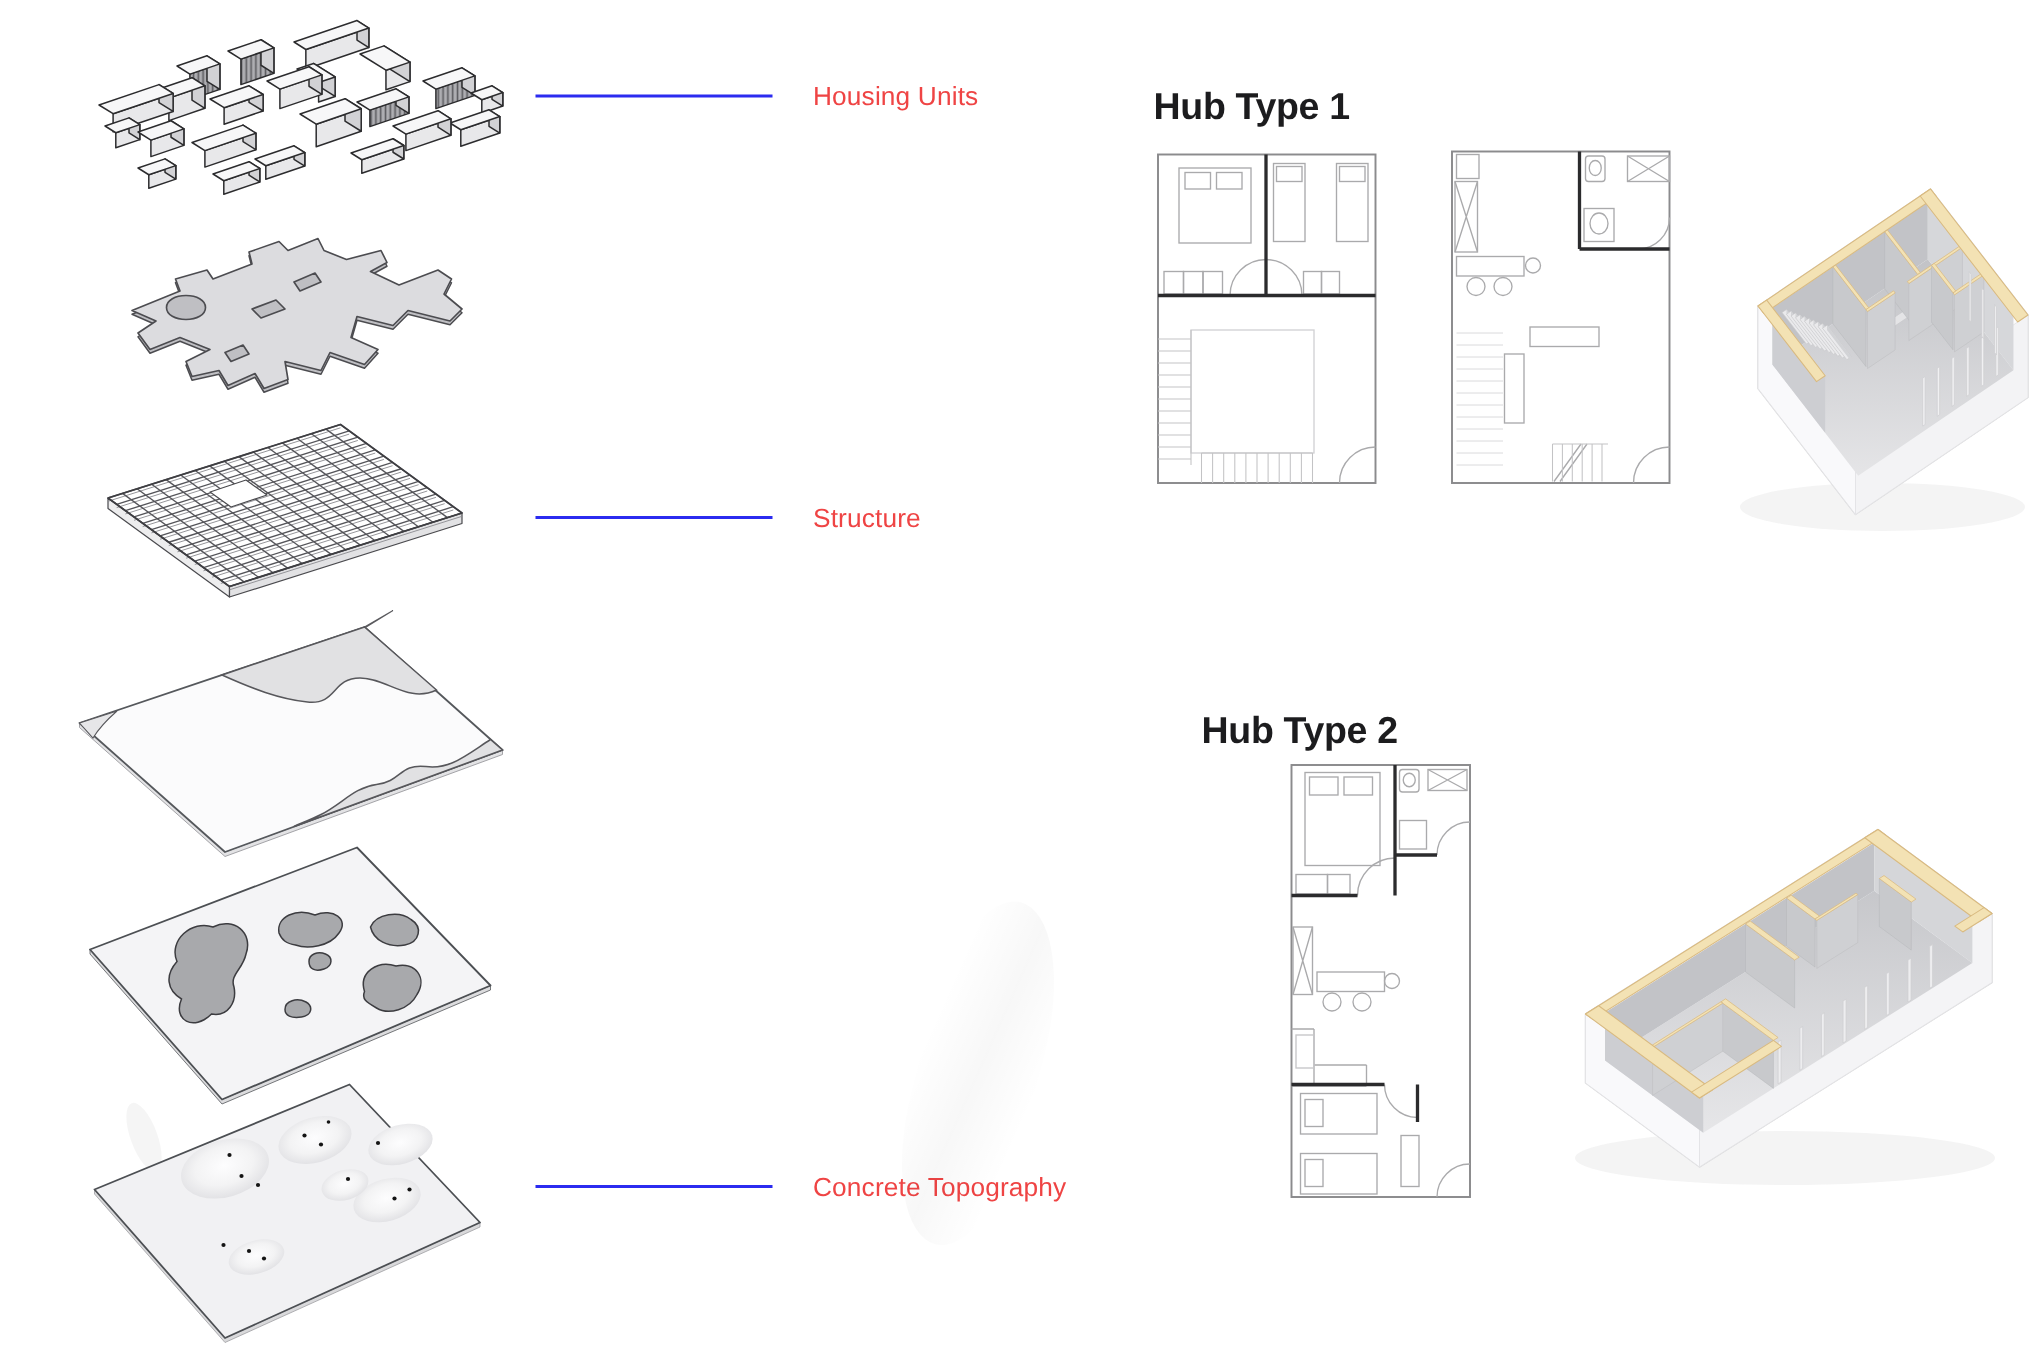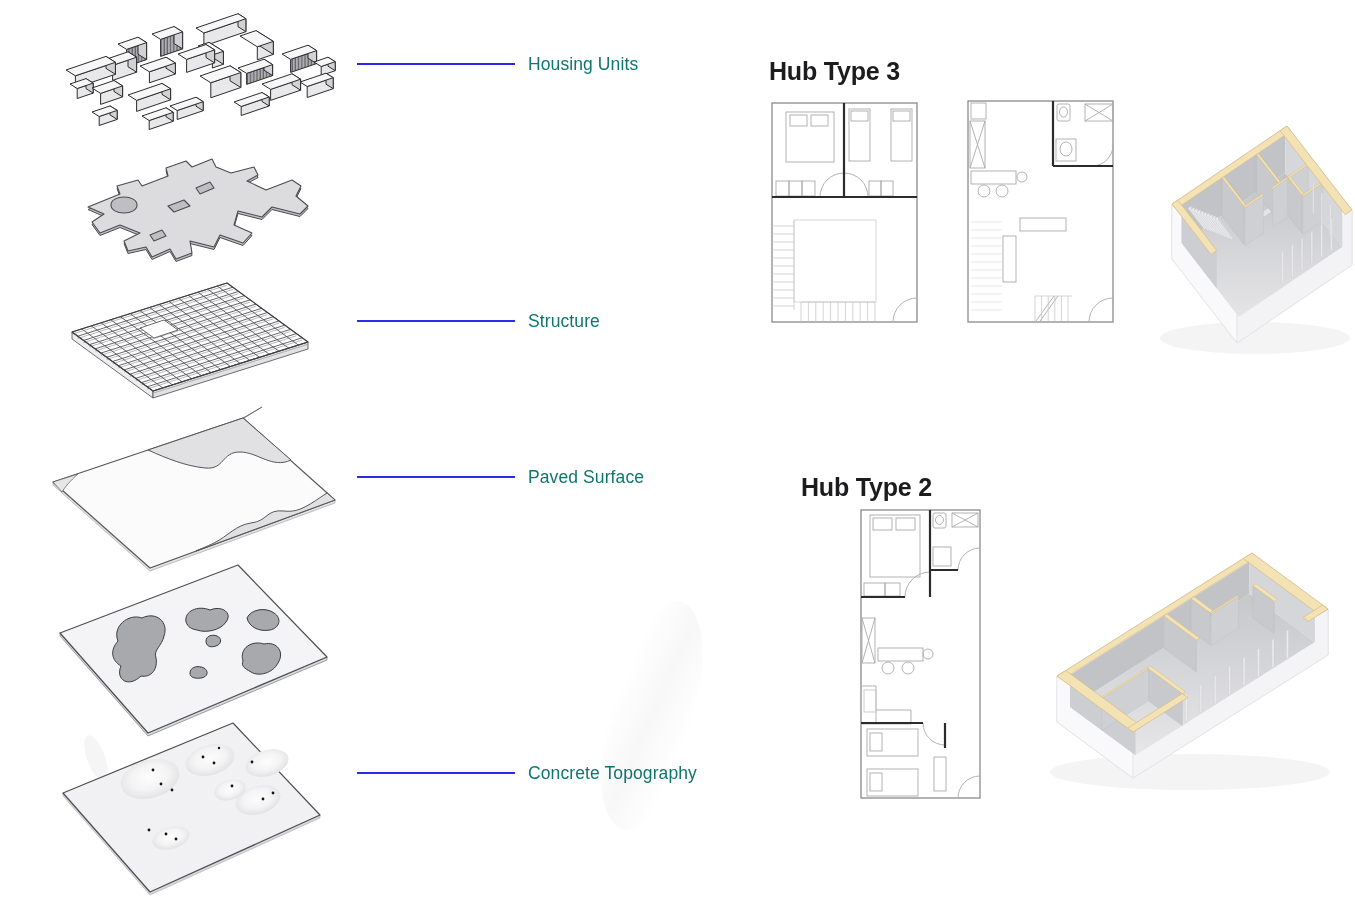--- a/index.html
+++ b/index.html
@@ -1,20 +1,20 @@
 <!DOCTYPE html>
 <html><head>
 <meta charset="utf-8">
 <style>
   html,body{margin:0;padding:0;background:#fff;}
   .canvas{position:relative;width:1355px;height:901px;background:#ffffff;overflow:hidden;
           font-family:"Liberation Sans",sans-serif;}
   .leader-row{position:absolute;left:357px;display:flex;align-items:center;height:24px;}
   .leader-line{width:158px;height:2.5px;background:#2b2bf0;}
-  .leader-label{margin-left:13px;font-size:17.5px;color:#0f766e;white-space:nowrap;letter-spacing:.1px;}
+  .leader-label{margin-left:27px;font-size:17.5px;color:#ef4444;white-space:nowrap;letter-spacing:.1px;}
   .hub-title{position:absolute;font-size:25px;font-weight:600;color:#1c1c1e;letter-spacing:-.2px;}
   #scene{position:absolute;left:0;top:0;}
   .streak{position:absolute;left:612px;top:598px;width:80px;height:235px;opacity:.7;
           background:linear-gradient(100deg,rgba(0,0,0,0) 15%,rgba(0,0,0,0.045) 50%,rgba(0,0,0,0) 85%);
           transform:rotate(14deg);border-radius:50%/40%;}
 </style>
 </head>
 <body>
 
 <div class="canvas">
@@ -404,30 +404,26 @@
         <polygon points="1057.0,676.0 1133.0,732.0 1141.8,726.5 1065.8,670.5" fill="#f3e2b4" stroke="#d9ba80" stroke-width="0.7" stroke-linejoin="round"></polygon>
         <polygon points="1127.7,728.1 1182.3,693.6 1187.6,697.6 1133.0,732.0" fill="#f3e2b4" stroke="#d9ba80" stroke-width="0.7" stroke-linejoin="round"></polygon>
         <polygon points="1303.2,617.4 1322.7,605.1 1328.0,609.0 1308.5,621.3" fill="#f3e2b4" stroke="#d9ba80" stroke-width="0.7" stroke-linejoin="round"></polygon>
       </g>
 </svg>
 
 <div class="leader-row" style="top:52px">
   <div class="leader-line"></div>
   <span class="leader-label">Housing Units</span>
 </div>
-<div class="leader-row" style="top:309px">
+<div class="leader-row" style="top:333px">
   <div class="leader-line"></div>
   <span class="leader-label">Structure</span>
 </div>
-<div class="leader-row" style="top:465px">
-  <div class="leader-line"></div>
-  <span class="leader-label">Paved Surface</span>
-</div>
-<div class="leader-row" style="top:761px">
+<div class="leader-row" style="top:779px">
   <div class="leader-line"></div>
   <span class="leader-label">Concrete Topography</span>
 </div>
 
-<div class="hub-title" style="left:769px;top:57px">Hub Type 3</div>
+<div class="hub-title" style="left:769px;top:57px">Hub Type 1</div>
 <div class="hub-title" style="left:801px;top:473px">Hub Type 2</div>
 
 <div class="streak"></div>
 </div>
 
 </body></html>

